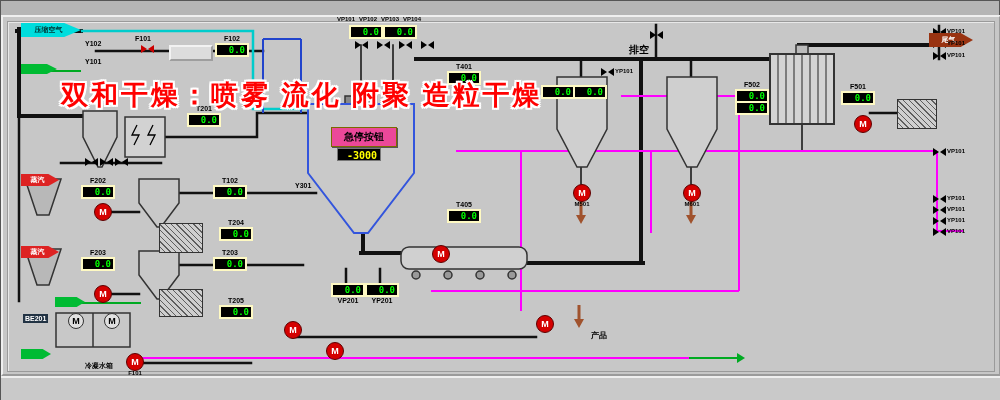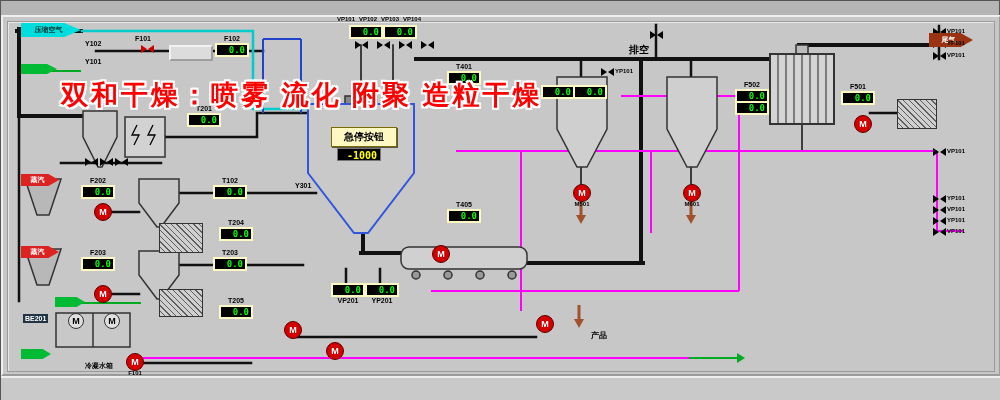--- a/index.html
+++ b/index.html
@@ -31,21 +31,21 @@
   .valve::before{content:"";position:absolute;left:0;top:0;border-top:4px solid transparent;border-bottom:4px solid transparent;border-left:6px solid #000;}
   .valve::after{content:"";position:absolute;right:0;top:0;border-top:4px solid transparent;border-bottom:4px solid transparent;border-right:6px solid #000;}
   .valve.red::before{border-left-color:#c00;}
   .valve.red::after{border-right-color:#c00;}
   .tagtext{position:absolute;font-size:7px;font-weight:bold;color:#000;white-space:nowrap;z-index:7;line-height:9px;}
   .arrowflow{position:absolute;z-index:6;display:flex;align-items:center;justify-content:center;
     font-size:7px;font-weight:bold;color:#000;clip-path:polygon(0 0,72% 0,100% 50%,72% 100%,0 100%);padding-right:5px;box-sizing:border-box;}
   .hatch{position:absolute;background:repeating-linear-gradient(45deg,#cfcfcf 0 3px,#5e5e5e 3px 4px);border:1px solid #333;z-index:4;}
   .stripes{position:absolute;background:repeating-linear-gradient(90deg,#d4d4d4 0 6px,#7d7d7d 6px 8px);border:2px solid #333;z-index:4;box-sizing:border-box;}
   .devbox{position:absolute;background:#dcdcdc;border:2px outset #f2f2f2;z-index:4;box-sizing:border-box;}
-  .estop{position:absolute;left:330px;top:126px;width:64px;height:18px;background:#fef9c3;border:1px solid #7a6a00;
+  .estop{position:absolute;left:330px;top:126px;width:64px;height:18px;background:#ec4899;border:1px solid #7a6a00;
     box-shadow:1px 1px 0 #555;z-index:8;display:flex;align-items:center;justify-content:center;
     font-size:10px;font-weight:bold;color:#000;pointer-events:auto;}
   .chdisp{position:absolute;left:336px;top:147px;width:44px;height:13px;background:#000;border:1px solid #777;
     color:#ffff00;font:bold 10px "DejaVu Sans Mono",monospace;text-align:right;line-height:13px;padding-right:3px;box-sizing:border-box;z-index:8;}
   .wm{position:absolute;left:60px;top:76px;z-index:30;font-size:27px;font-weight:bold;color:#ff0000;letter-spacing:3px;white-space:nowrap;
     text-shadow:2px 0 0 #fff,-2px 0 0 #fff,0 2px 0 #fff,0 -2px 0 #fff,2px 2px 0 #fff,-2px -2px 0 #fff,2px -2px 0 #fff,-2px 2px 0 #fff;}
   
   .bottombar{position:absolute;left:0;top:375px;width:1000px;height:25px;background:#c9c9c9;border-top:2px outset #efefef;box-sizing:border-box;z-index:40;}
   .counter{position:absolute;left:3px;top:379px;width:40px;height:17px;background:#d4d0c8;border:2px inset #f5f5f5;
     font-size:10px;font-weight:bold;display:flex;align-items:center;gap:3px;padding-left:3px;box-sizing:border-box;}
@@ -108,21 +108,21 @@
     <polygon points="307,103 413,103 413,172 367,232 353,232 307,172" fill="#c9c9c9" stroke="#3355dd" stroke-width="2"></polygon>
   </svg>
 
   <div class="hatch" style="left:158px;top:222px;width:42px;height:28px;"></div>
   <div class="hatch" style="left:158px;top:288px;width:42px;height:26px;"></div>
   <div class="hatch" style="left:896px;top:98px;width:38px;height:28px;"></div>
   <div class="stripes" style="left:768px;top:52px;width:66px;height:72px;"></div>
   <div class="devbox" style="left:168px;top:44px;width:44px;height:16px;"></div>
 
   <div class="estop">急停按钮</div>
-  <div class="chdisp">-1000</div>
+  <div class="chdisp">-3000</div>
 
   <div id="overlay">
       <div class="instr" style="left: 214px; top: 34px;">
         <div class="lb">F102</div>
         <div class="val">0.0</div>
       </div>
       <div class="instr" style="left: 186px; top: 104px;">
         <div class="lb">T201</div>
         <div class="val">0.0</div>
       </div>

